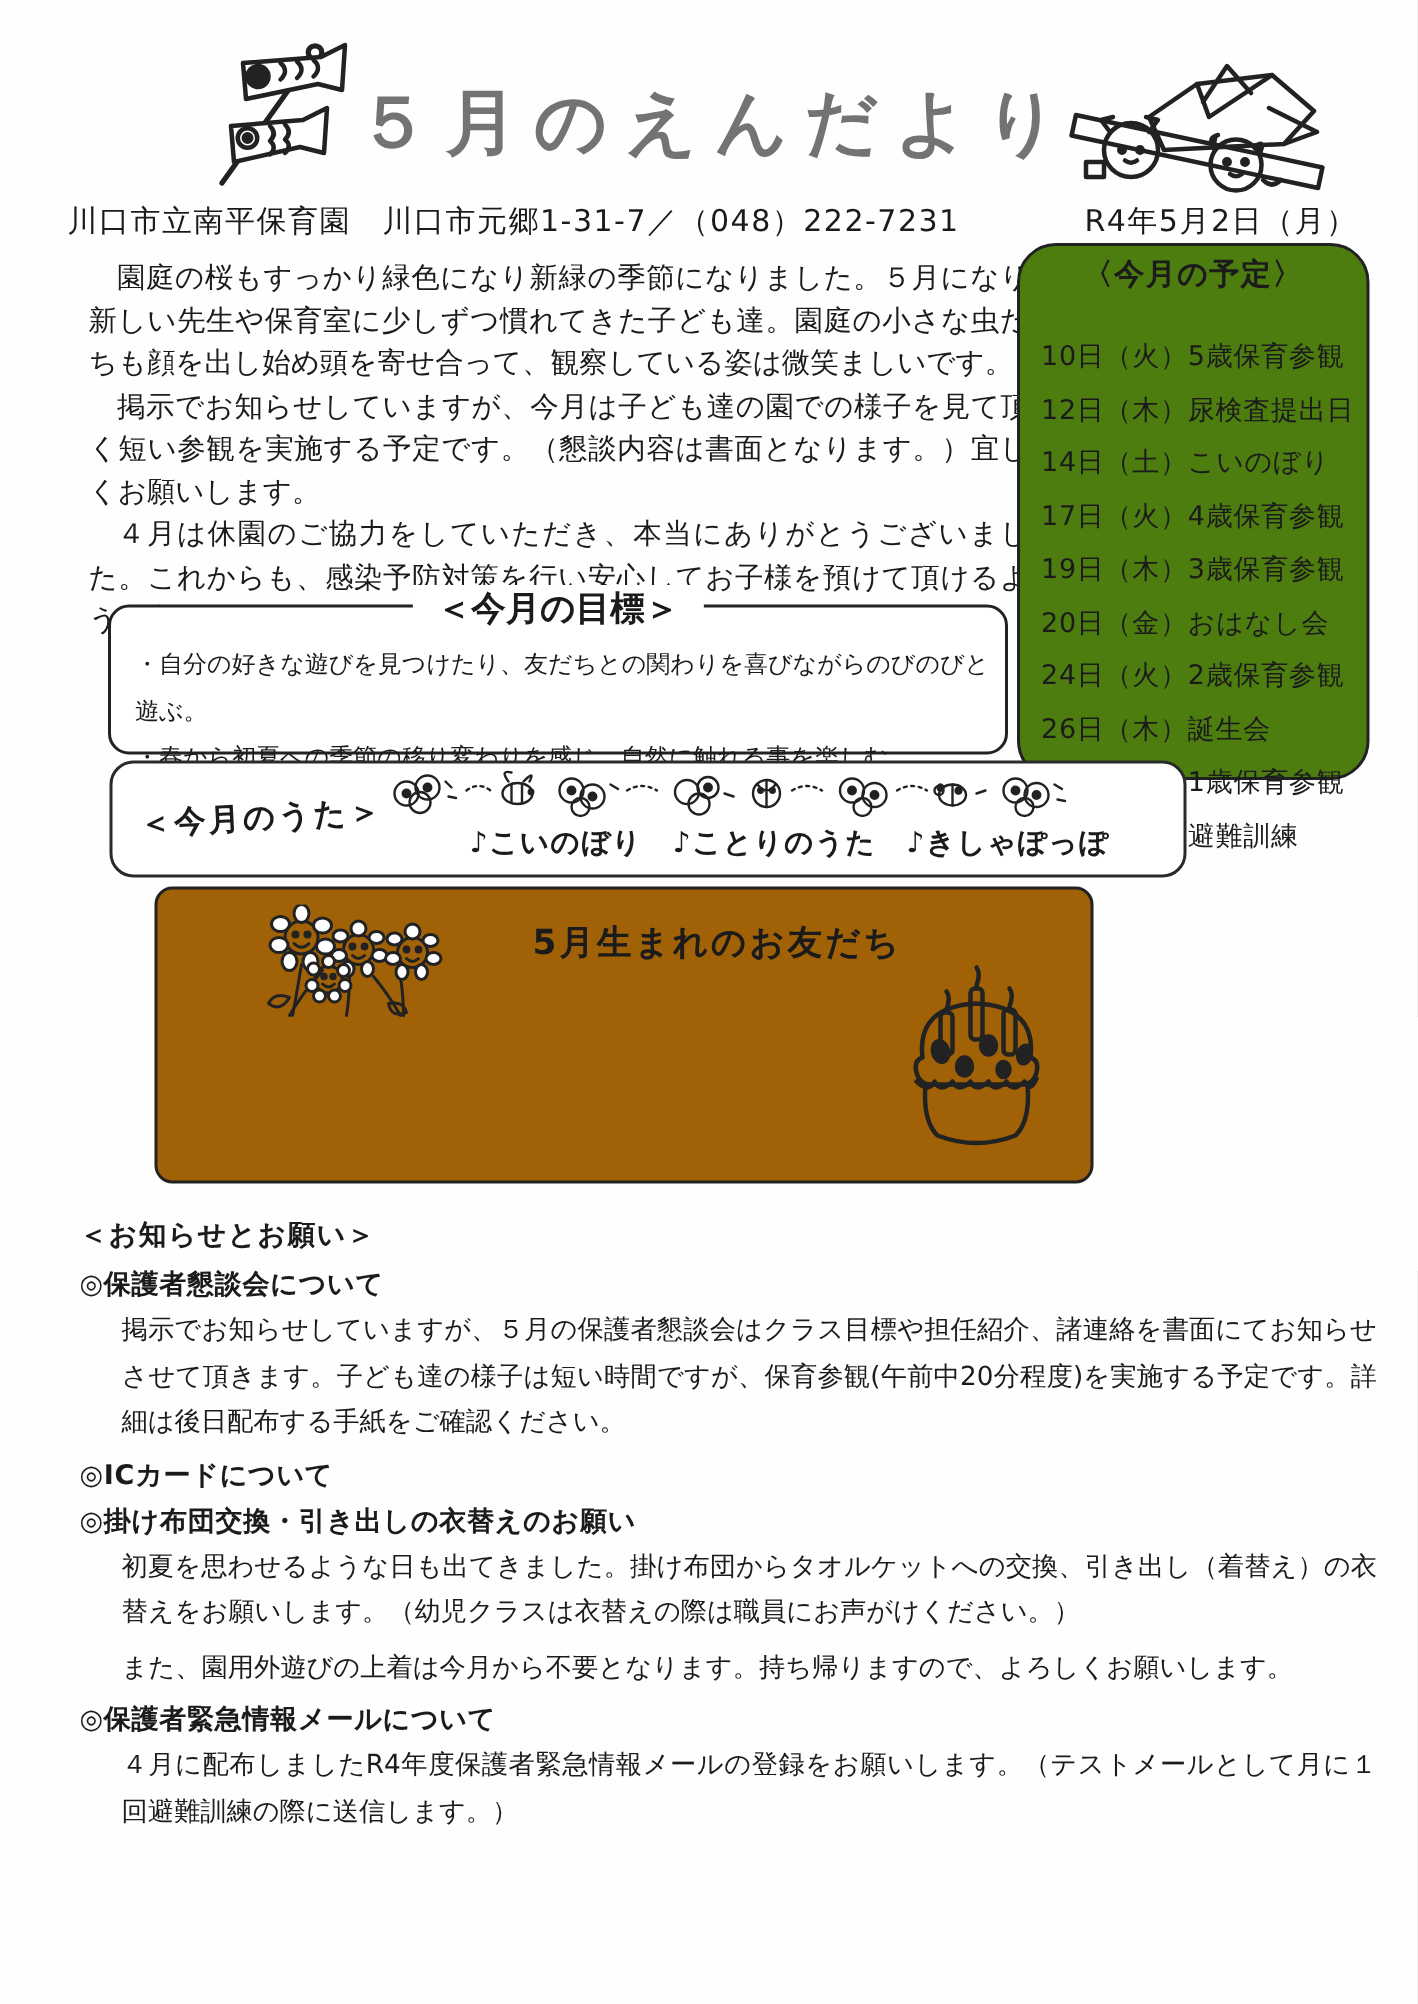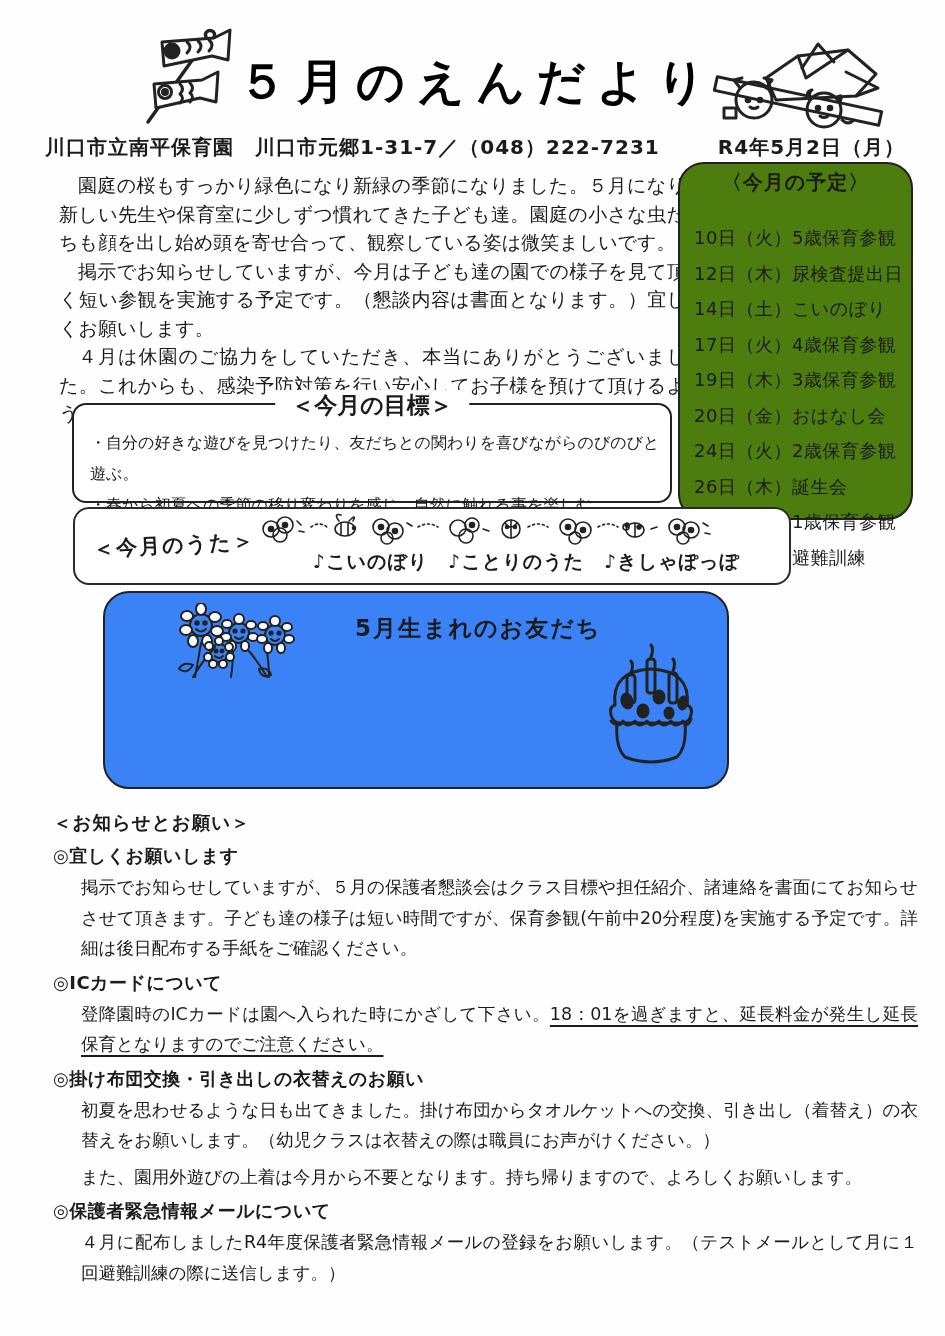--- a/index.html
+++ b/index.html
@@ -11,26 +11,26 @@
   }
   svg { display:block; }
   .line-art { stroke:#222; fill:none; stroke-linecap:round; stroke-linejoin:round; }
 
   
   .koinobori { position:absolute; left:132px; top:26px; }
   .kabuto    { position:absolute; left:706px; top:38px; }
   .main-title {
     position:absolute; left:238px; top:50px; width:470px;
     font-size:48px; font-weight:900; letter-spacing:11px; white-space:nowrap;
-    color:#000000;
+    color:#737373;
   }
   .info-line {
     position:absolute; left:45px; top:134px; width:860px;
     display:flex; justify-content:space-between; align-items:baseline;
-    font-size:20px; font-weight:700; letter-spacing:1px; white-space:nowrap;
+    font-size:20px; font-weight:400; letter-spacing:1px; white-space:nowrap;
   }
   .info-date { }
 
   
   .intro { position:absolute; left:59px; top:172px; width:627px;
     font-size:19px; line-height:28.5px; text-align:justify;font-family:Liberation Serif, serif; }
   .intro p { text-indent:1em; }
 
   
   .schedule-box {
@@ -60,21 +60,21 @@
     position:absolute; left:18px; top:22px; font-size:21px; font-weight:600;
     letter-spacing:2px; transform:rotate(-3deg); white-space:nowrap;
   }
   .song-decor { position:absolute; left:178px; top:4px; }
   .songs-row { position:absolute; left:238px; top:40px; display:flex; gap:20px;
     font-size:19px; font-weight:600; letter-spacing:1px; white-space:nowrap; }
 
   
   .birthday-box {
     position:absolute; left:103px; top:591px; width:626px; height:198px;
-    border:2.5px solid #222; border-radius:26px; background:#3b82f6;
+    border:2.5px solid #222; border-radius:12px; background:#a16207;
   }
   .bd-flowers { position:absolute; left:58px; top:10px; }
   .birthday-title { position:absolute; left:250px; top:20px; font-size:23px; font-weight:800; letter-spacing:2px; }
   .bd-cake { position:absolute; right:22px; bottom:22px; }
 
   
   .notices { position:absolute; left:53px; top:810px; width:865px; font-size:17.5px; }
   .notices-title { font-size:18.5px; font-weight:600; letter-spacing:1px; margin-bottom:9px; }
   .notice-heading { font-size:18px; font-weight:700; letter-spacing:.5px; margin-top:7px; }
   .notice-body { margin:4px 0 6px 28px; line-height:30.5px; text-align:justify; }
@@ -326,25 +326,24 @@
           <ellipse cx="46" cy="68" rx="5" ry="6" fill="#222"></ellipse>
           <ellipse cx="72" cy="70" rx="4" ry="5" fill="#222"></ellipse>
         </g>
       </svg>
     </span>
   </div>
 
   <div class="notices">
     <div class="notices-title">＜お知らせとお願い＞</div>
 
-    <div class="notice-heading">◎宜しくお願いします</div>
+    <div class="notice-heading">◎保護者懇談会について</div>
     <p class="notice-body">掲示でお知らせしていますが、５月の保護者懇談会はクラス目標や担任紹介、諸連絡を書面にてお知らせさせて頂きます。子ども達の様子は短い時間ですが、保育参観(午前中20分程度)を実施する予定です。詳細は後日配布する手紙をご確認ください。</p>
 
     <div class="notice-heading">◎ICカードについて</div>
-    <p class="notice-body"><span>登降園時のICカードは園へ入られた時にかざして下さい。</span><span class="u">18：01を過ぎますと、延長料金が発生し延長保育となりますのでご注意ください。</span></p>
 
     <div class="notice-heading">◎掛け布団交換・引き出しの衣替えのお願い</div>
     <p class="notice-body">初夏を思わせるような日も出てきました。掛け布団からタオルケットへの交換、引き出し（着替え）の衣替えをお願いします。（幼児クラスは衣替えの際は職員にお声がけください。）</p>
     <p class="notice-body">また、園用外遊びの上着は今月から不要となります。持ち帰りますので、よろしくお願いします。</p>
 
     <div class="notice-heading">◎保護者緊急情報メールについて</div>
     <p class="notice-body">４月に配布しましたR4年度保護者緊急情報メールの登録をお願いします。（テストメールとして月に１回避難訓練の際に送信します。）</p>
   </div>
 
 </div>

